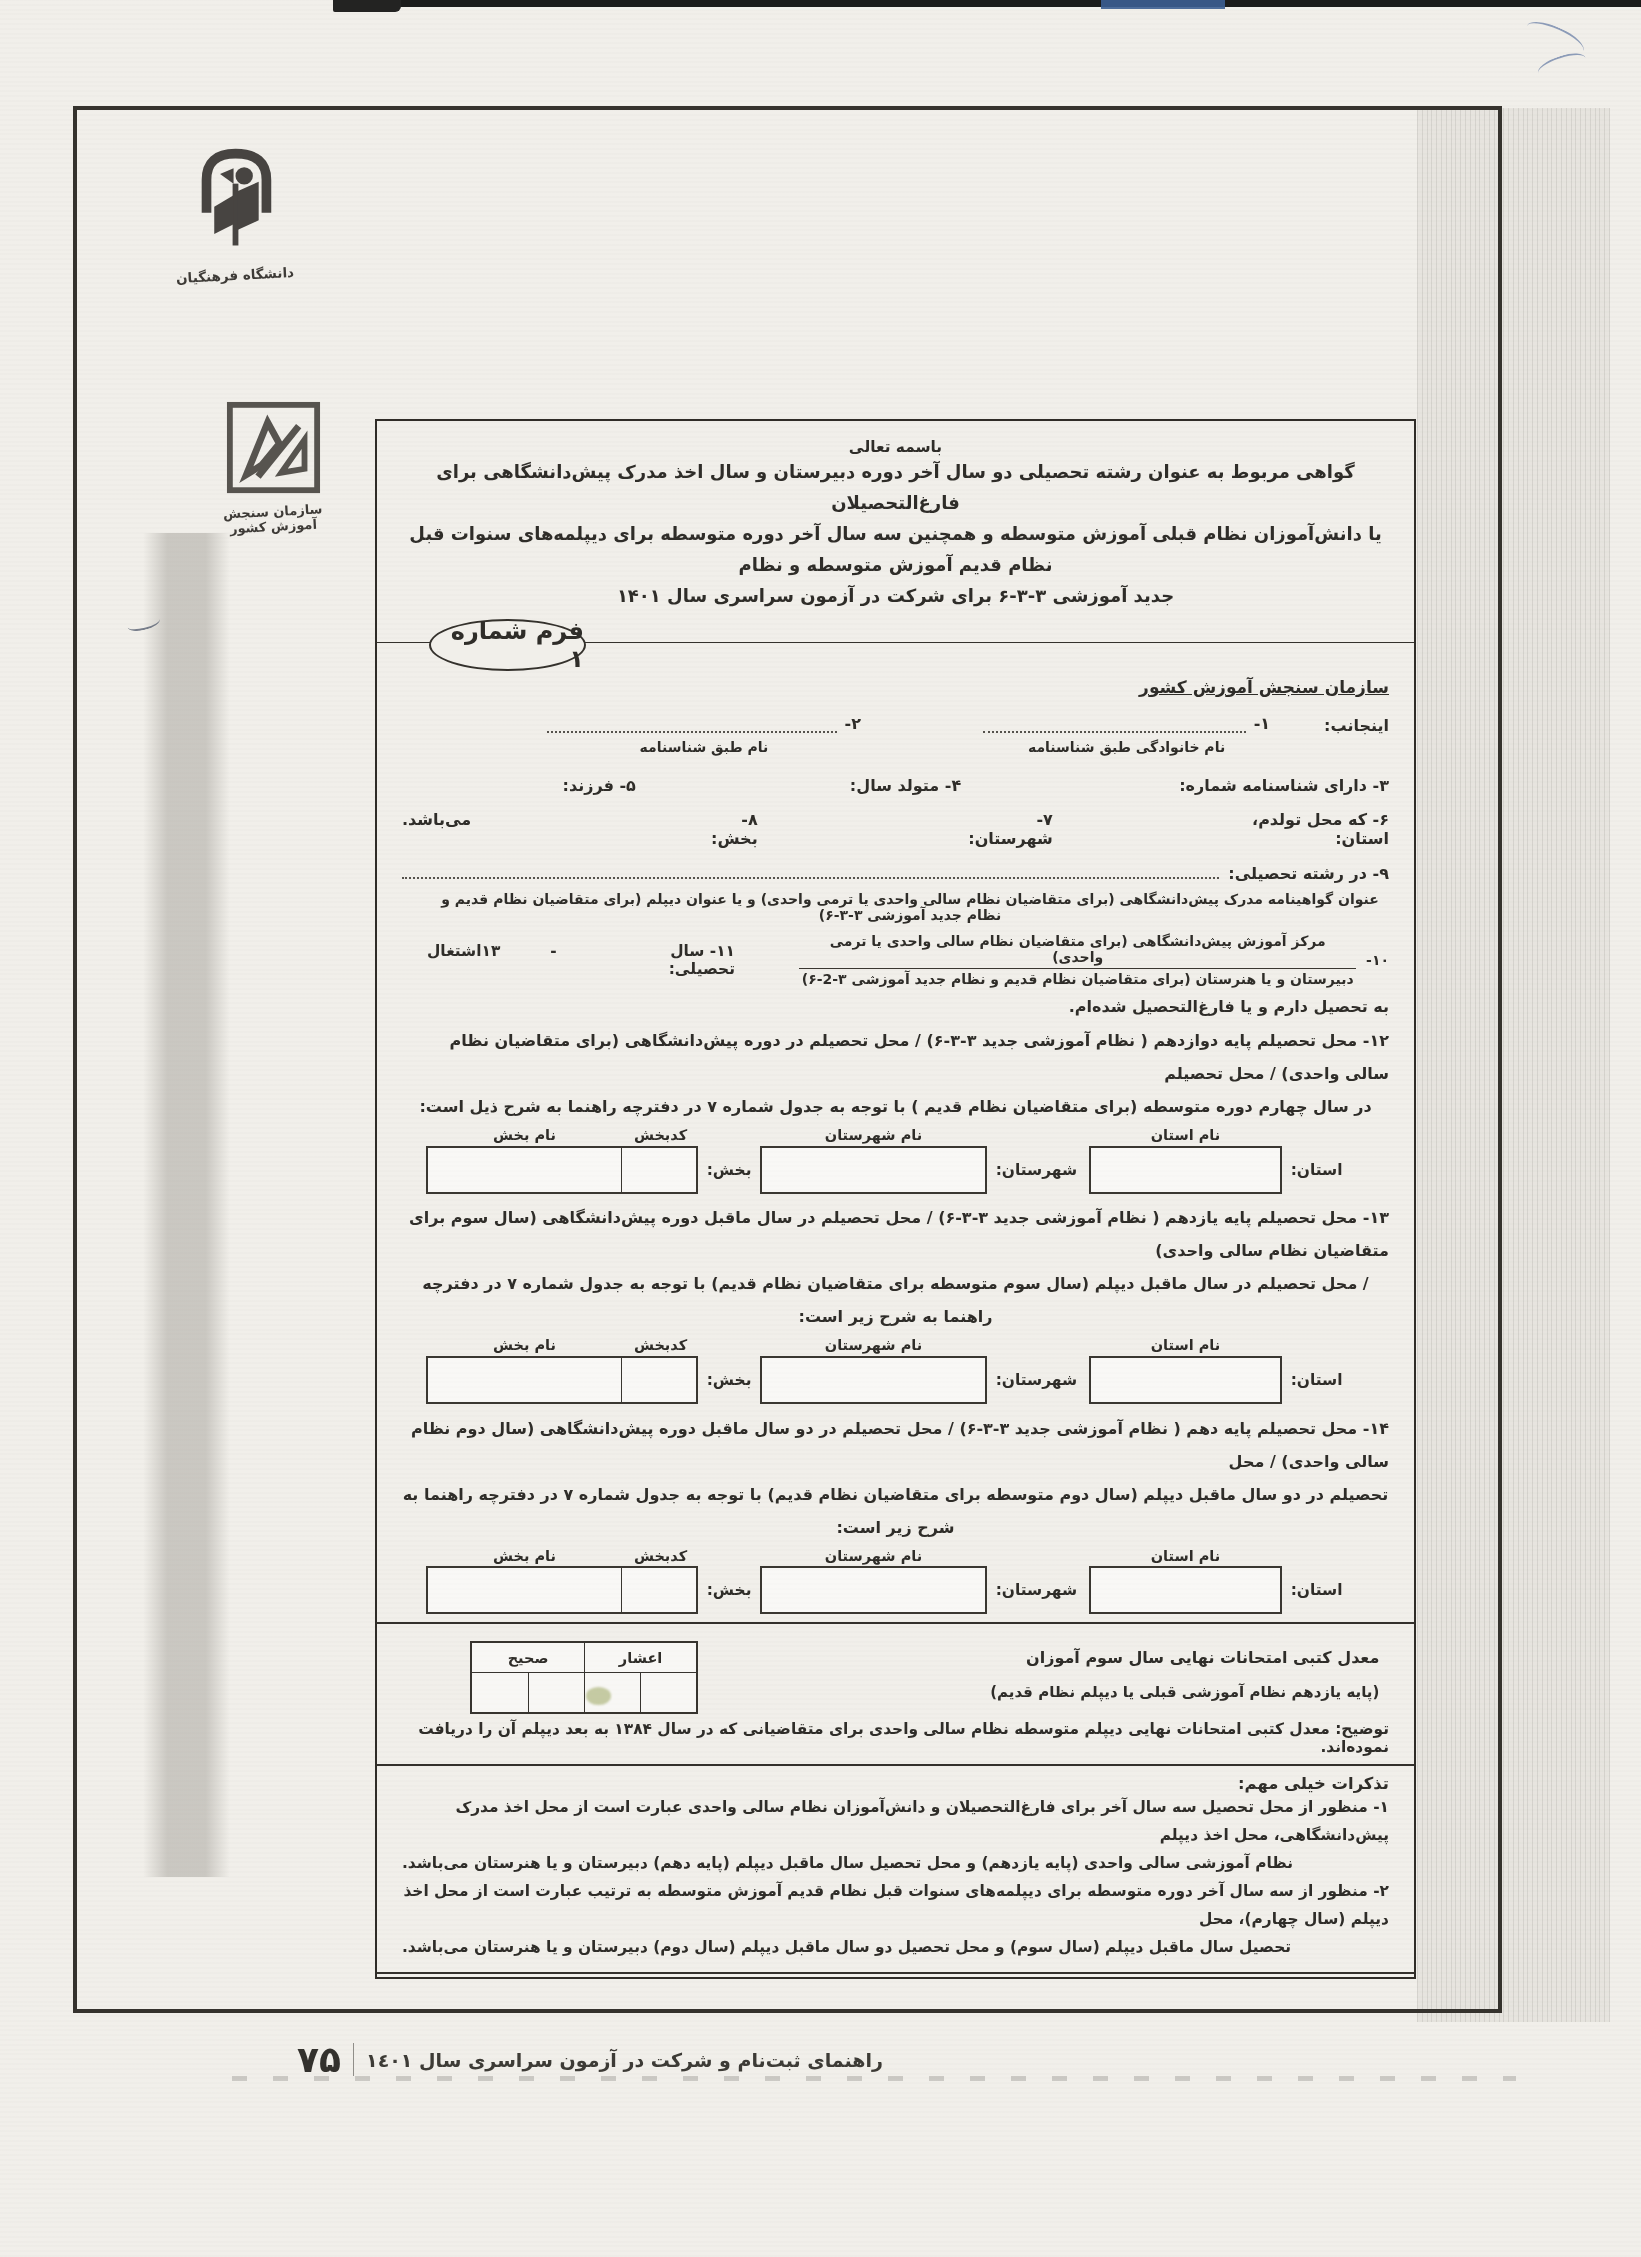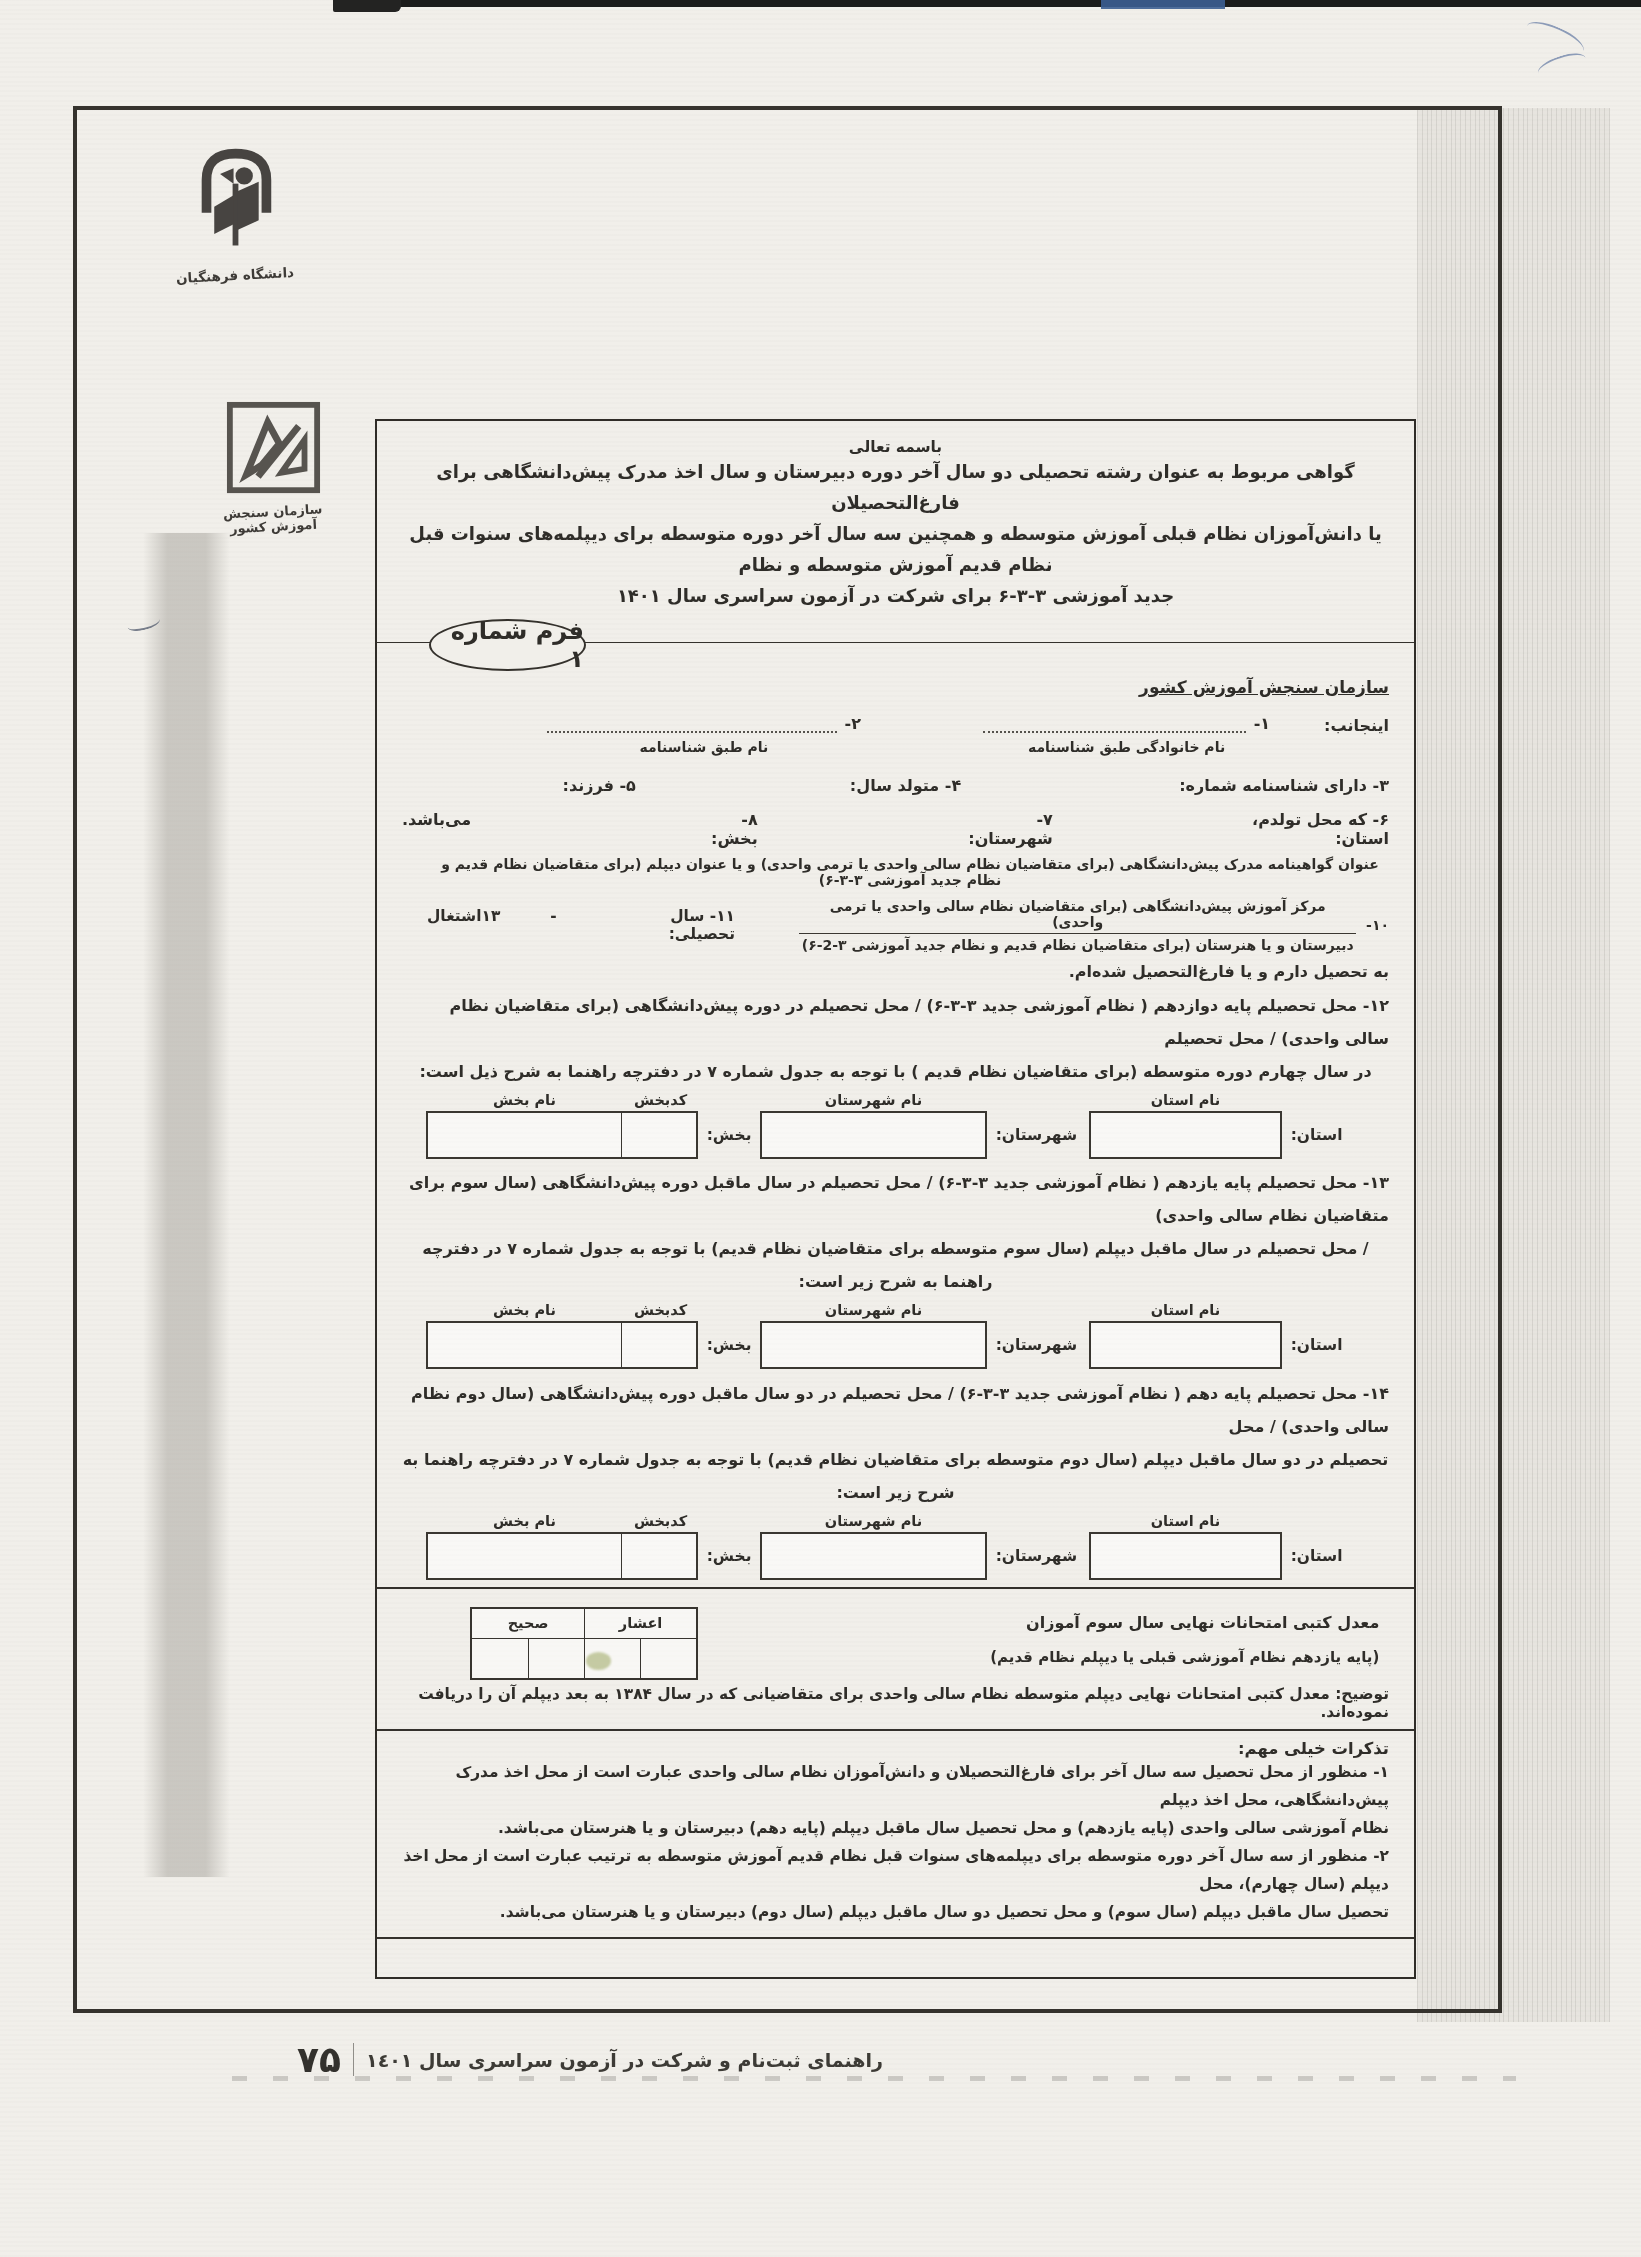--- a/index.html
+++ b/index.html
@@ -98,21 +98,21 @@
   .gpa-h div{flex:1;display:flex;align-items:center;justify-content:center;font-size:14.5px;}
   .gpa-h div:first-child{border-left:1.9px solid #37342f;}
   .gpa-b{display:flex;height:39px;}
   .gpa-b div{flex:1;}
   .gpa-b div + div{border-right:1.9px solid #37342f;}
   .smudge-green{position:absolute;left:114px;bottom:7.7px;width:25px;height:17.4px;background:rgba(155,165,95,.55);border-radius:50%;filter:blur(1px);}
 
   .gpa-note{font-size:15.4px;margin-top:3.9px;}
   .notes-heading{font-size:16.4px;margin-top:1.9px;}
   .note-lines{font-size:15.4px;line-height:28px;}
-  .note-lines .l2c{text-align:right;}
+  .note-lines .l2c{text-align:left;}
 
   .footer{position:absolute;left:297px;top:2039px;display:flex;direction:rtl;align-items:center;}
   .footer .gtxt{font-size:19px;color:#3d3b36;font-weight:bold;}
   .footer .fdiv{width:1.9px;height:33px;background:#908e89;margin:0 11.6px;}
   .footer .pnum{font-size:36px;font-weight:bold;color:#33312d;}
 </style>
 </head>
 <body>
 
 <div class="paper">
@@ -195,20 +195,24 @@
     <div class="row r3">
       <span>۶- که محل تولدم، استان:</span>
       <span class="sp" style="width:154px;"></span>
       <span>۷- شهرستان:</span>
       <span class="sp" style="width:201px;"></span>
       <span>۸- بخش:</span>
       <span class="sp" style="width:230px;"></span>
       <span>می‌باشد.</span>
     </div>
 
+    <div class="row r4">
+      <span>۹- در رشته تحصیلی:</span>
+      <span class="dots" style="flex:1;margin-right:9.7px;"></span>
+    </div>
     <div class="caption9">عنوان گواهینامه مدرک پیش‌دانشگاهی (برای متقاضیان نظام سالی واحدی یا ترمی واحدی) و یا عنوان دیپلم (برای متقاضیان نظام قدیم و نظام جدید آموزشی ۳-۳-۶)</div>
 
     <div class="r1011">
       <span class="f10num">۱۰-</span>
       <div class="frac">
         <div class="t">مرکز آموزش پیش‌دانشگاهی (برای متقاضیان نظام سالی واحدی یا ترمی واحدی)</div>
         <div class="b">دبیرستان و یا هنرستان (برای متقاضیان نظام قدیم و نظام جدید آموزشی ۳-2-۶)</div>
       </div>
       <div class="g11">
         <span>۱۱- سال تحصیلی:</span>

